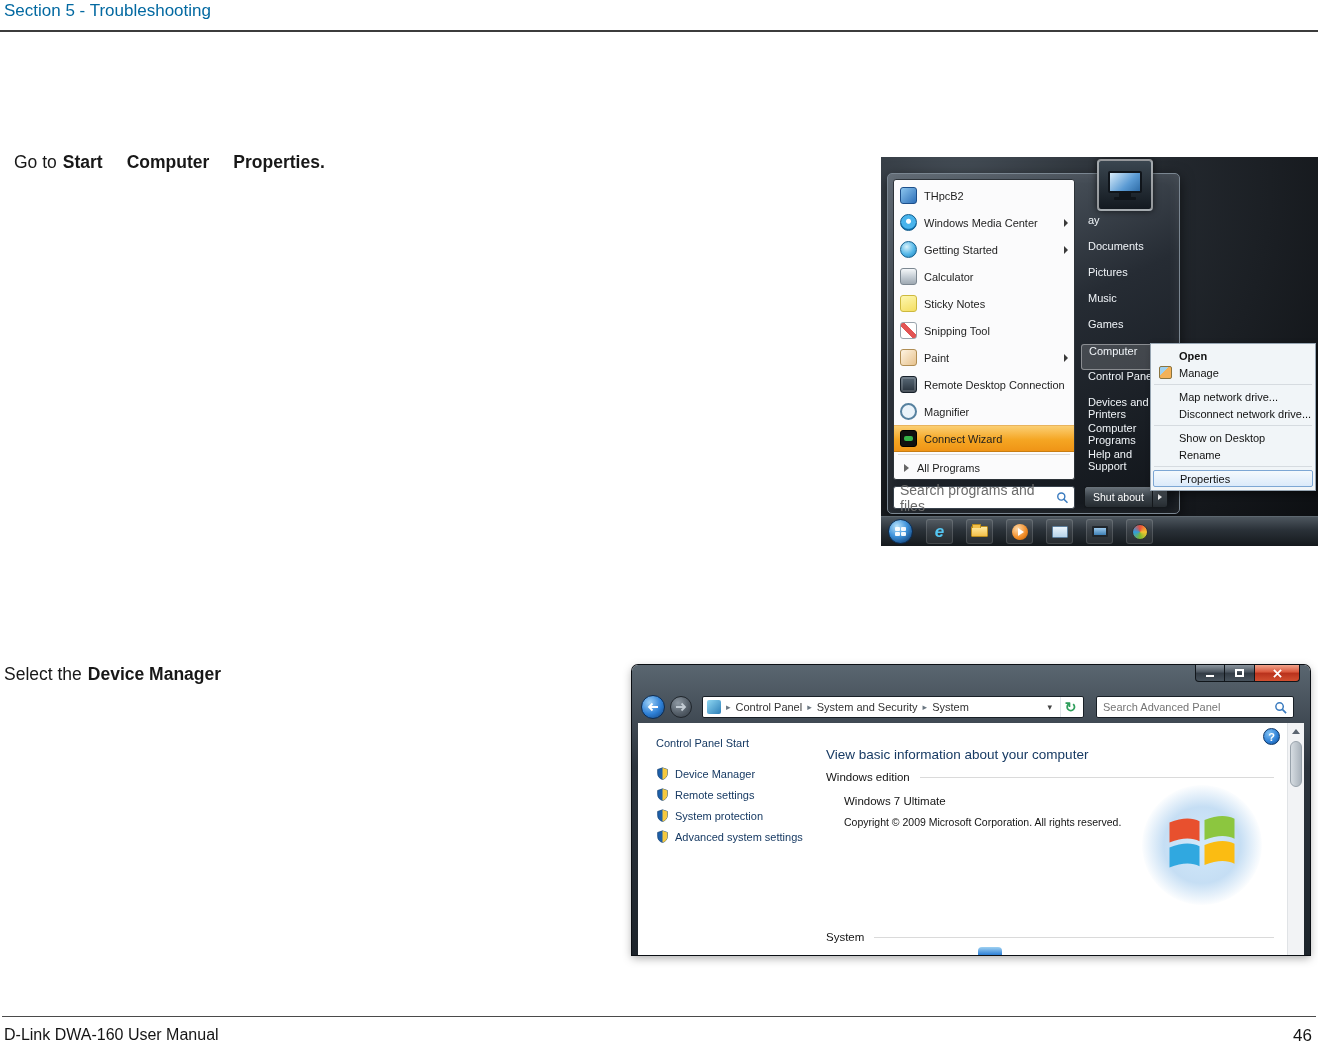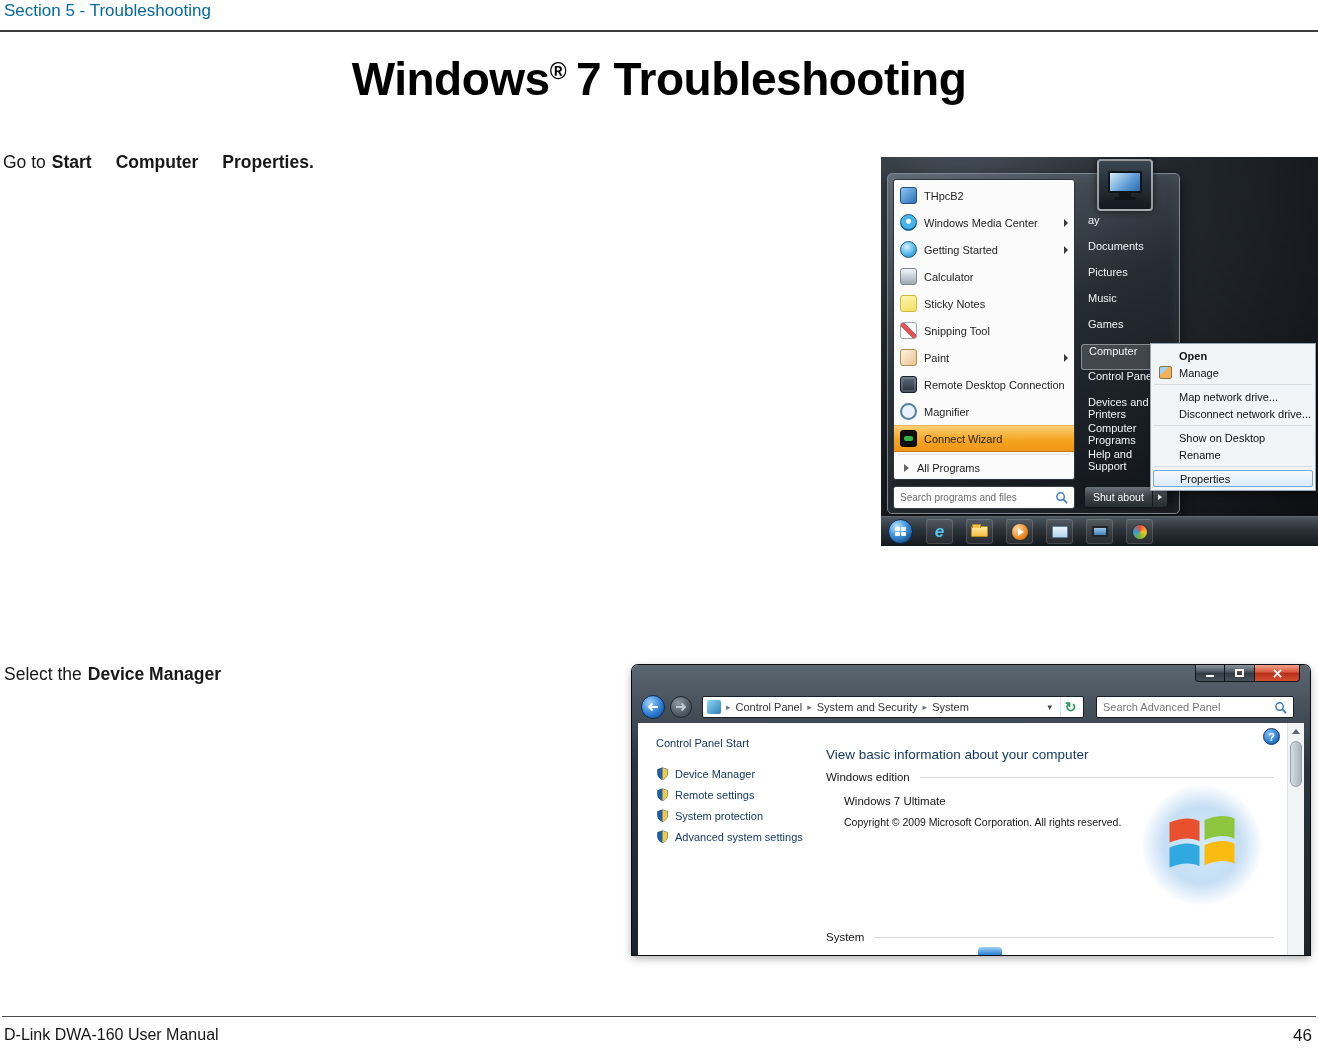--- a/index.html
+++ b/index.html
@@ -8,21 +8,21 @@
           font-family:"Liberation Sans", sans-serif; color:#151515; overflow:hidden; }
 
   
   .section-header { position:absolute; left:4px; top:1px; font-size:17px; color:#0369a1; }
   .top-rule { position:absolute; left:0; top:30px; width:1318px; height:2px; background:#3c3c3c; }
   .doc-title { position:absolute; left:0; top:52px; width:100%; text-align:center;
                font-size:46px; font-weight:bold; letter-spacing:-0.5px; color:#000; }
   .doc-title .reg { font-size:50%; vertical-align:super; }
   .doc-title .rest { margin-left:10px; }
   .instr { position:absolute; font-size:17.5px; color:#181818; }
-  .instr1 { left:3px; top:152px; }
+  .instr1 { left:14px; top:152px; }
   .instr2 { left:4px; top:664px; }
   .instr b { font-weight:bold; }
   .instr .step1 { margin-left:6px; }
   .instr .stepn { margin-left:24px; }
   .instr .target { margin-left:6px; }
   .footer-rule { position:absolute; left:2px; top:1016px; width:1314px; height:1px; background:#4a4a4a; }
   .footer-left { position:absolute; left:4px; top:1026px; font-size:16px; }
   .footer-page { position:absolute; right:6px; top:1026px; font-size:17px; }
 
   .shot { position:absolute; overflow:hidden; }
@@ -62,21 +62,21 @@
   .ico-dlink { background:#101010; border:1px solid #000; display:flex; align-items:center; justify-content:center; }
   .ico-dlink::after { content:""; width:9px; height:5px; background:#35b44a; border-radius:2px; }
   .subarrow { margin-left:auto; width:0; height:0; border-left:4px solid #3a3a3a;
     border-top:4px solid transparent; border-bottom:4px solid transparent; }
   .sm-sep { height:1px; background:#dcdcdc; margin:2px 4px; }
   .sm-allprog { height:22px; display:flex; align-items:center; gap:8px; padding:0 10px; font-size:11px; color:#1e1e1e; }
   .tri-right { width:0; height:0; border-left:5px solid #666; border-top:4px solid transparent; border-bottom:4px solid transparent; }
 
   .sm-search { position:absolute; left:5px; top:312px; width:182px; height:23px; background:#fff;
     border:1px solid #39424c; border-radius:3px; display:flex; align-items:center; justify-content:space-between;
-    padding:0 6px; font-size:10px; color:#6b6b6b; }
+    padding:0 6px; font-size:14px; color:#6b6b6b; }
 
   .sm-right { position:absolute; left:193px; top:40px; width:96px; }
   .sm-right-item { height:26px; display:flex; align-items:flex-start; padding:0 7px; font-size:11px; color:#f0f4f8; border-radius:3px; }
   .sm-right-item.hl { background:rgba(255,255,255,.16); border:1px solid rgba(255,255,255,.38); }
 
   .sm-shutdown { position:absolute; left:196px; top:312px; display:flex; height:22px; }
   .sd-main { background:linear-gradient(#6a737b,#3a4249 50%,#262c31); border:1px solid #14181c; border-right:none;
     border-radius:3px 0 0 3px; color:#fff; font-size:10.5px; padding:0 8px; display:flex; align-items:center; }
   .sd-arrow { width:16px; background:linear-gradient(#6a737b,#3a4249 50%,#262c31); border:1px solid #14181c;
     border-radius:0 3px 3px 0; display:flex; align-items:center; justify-content:center; }
@@ -176,23 +176,20 @@
     background:linear-gradient(90deg,#d6dce1,#aab3bc); border:1px solid #98a2ab; }
 </style>
 </head>
 <body>
 
 <div class="page">
 
   <div class="section-header">Section 5 - Troubleshooting</div>
   <div class="top-rule"></div>
 
-  <div class="doc-title">
-    <span>Windows</span><span class="reg">®</span><span class="rest">7 Troubleshooting</span>
-  </div>
 
   <div class="instr instr1">
     <span>Go to</span><b class="step1">Start</b><b class="stepn">Computer</b><b class="stepn">Properties.</b>
   </div>
 
   <div class="shot start-shot">
 
     <div class="user-tile">
       <div class="tile-screen"></div>
       <div class="tile-stand"></div>

